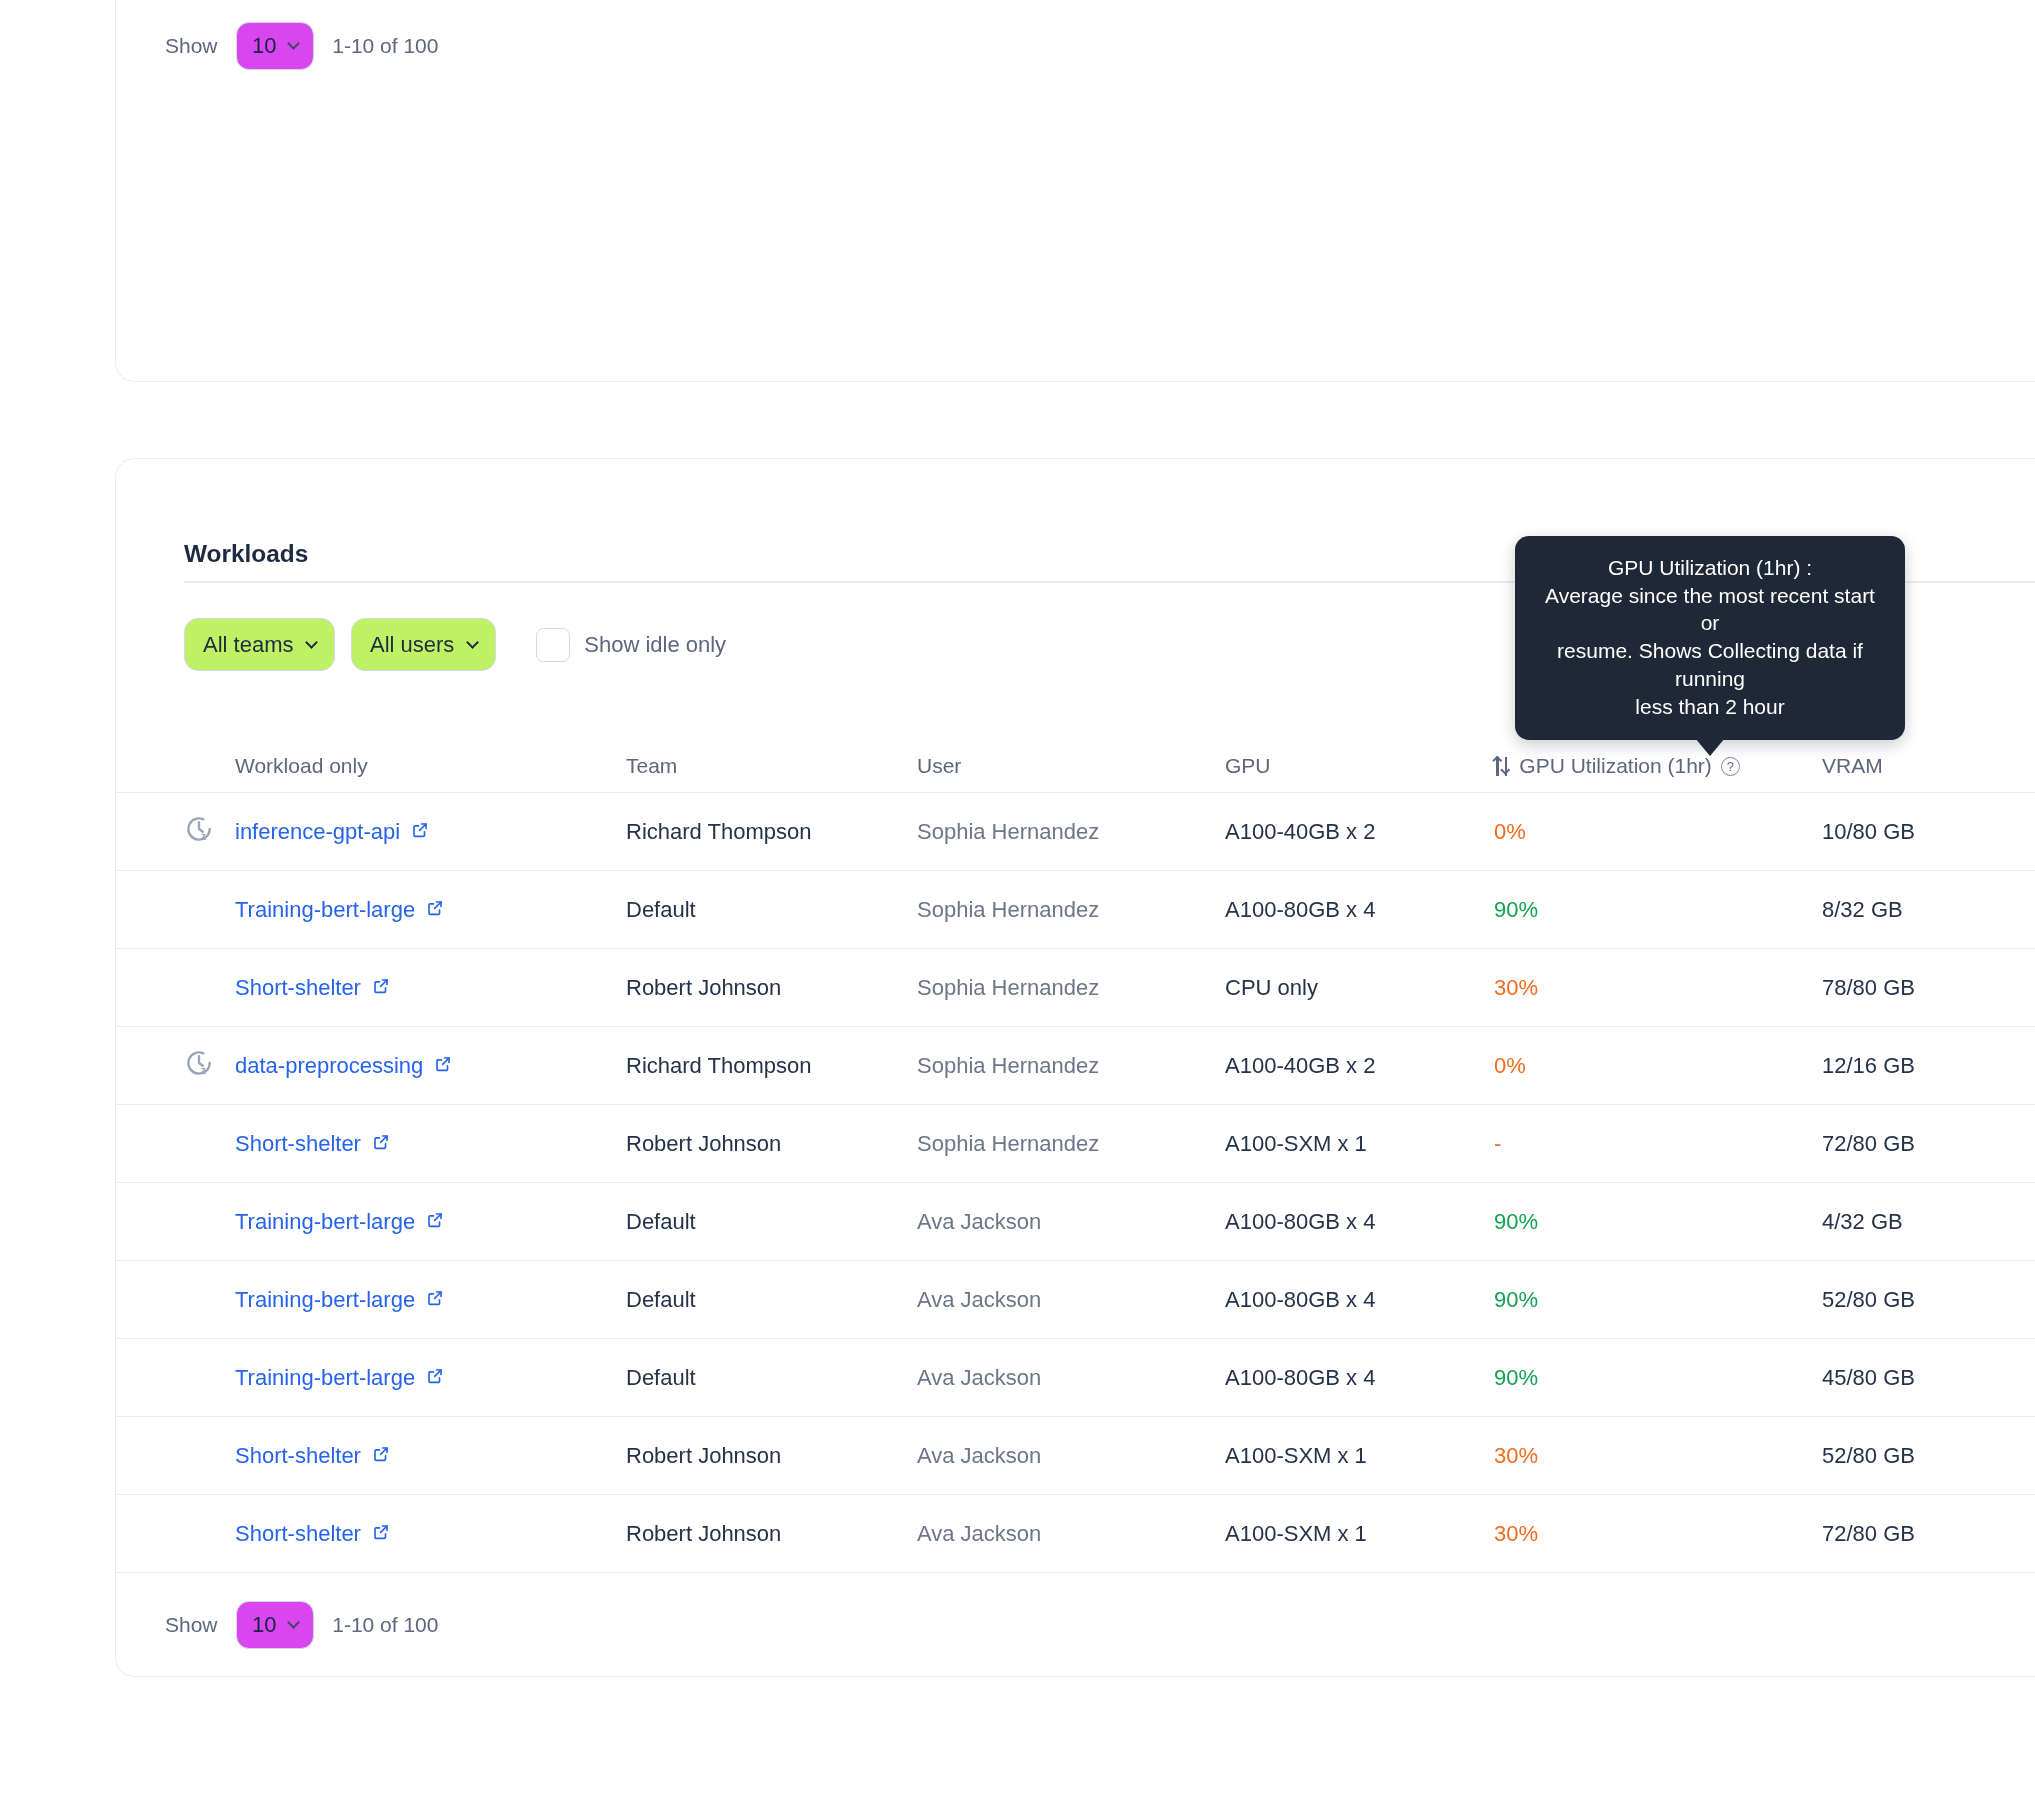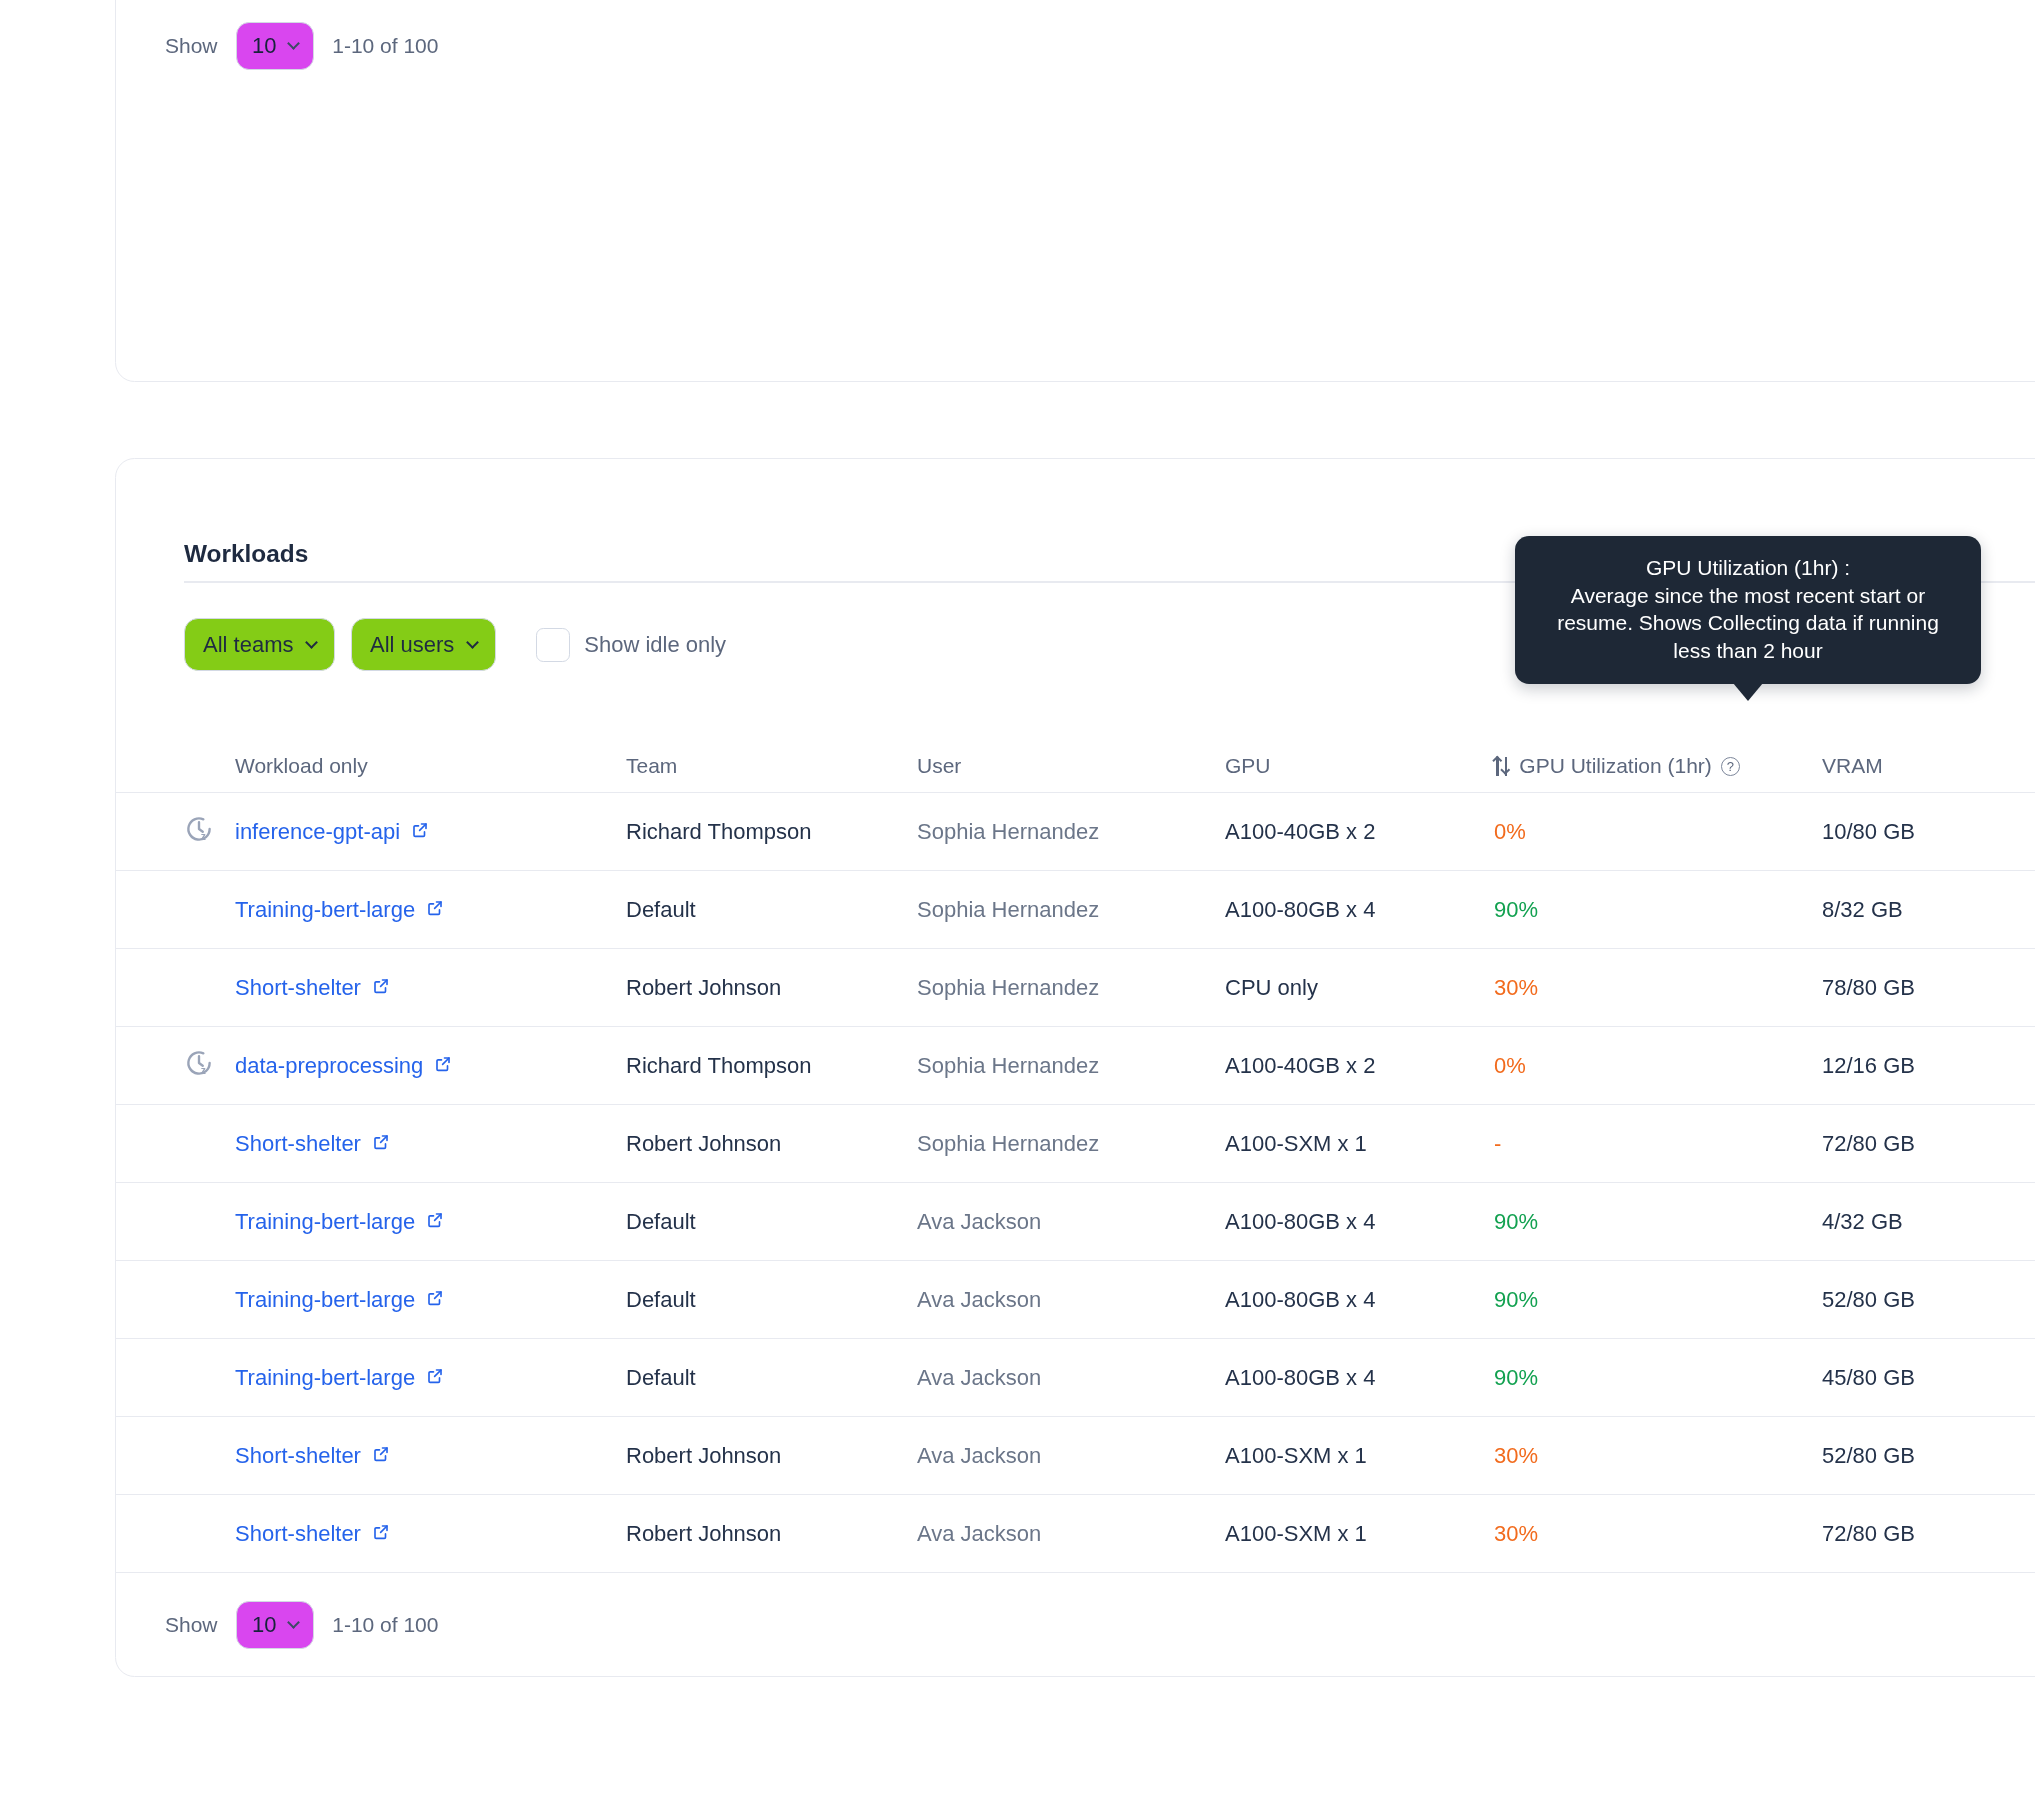--- a/index.html
+++ b/index.html
@@ -53,21 +53,21 @@
   .title-divider {
     position: absolute; left: 68px; right: 0; top: 122px; height: 1.6px; background: #e8eaf0;
   }
   .filters {
     position: absolute; left: 68px; top: 159px;
     display: flex; align-items: center; gap: 15.5px;
   }
   .fbtn {
     display: flex; align-items: center; gap: 14px;
     border: 1.6px solid #d3d9e4; border-radius: 14px;
-    height: 53px; padding: 0 18px; background: #84cc16;
+    height: 53px; padding: 0 18px; background: #bef264;
     font-size: 22px; color: #1f2b41;
   }
   .fbtn .chev-dn { border-right-color:#1f2b41; border-bottom-color:#1f2b41; }
   .chk-wrap { display: flex; align-items: center; gap: 14px; margin-left: 24.4px; }
   .chk {
     width: 34px; height: 34px; border: 1.6px solid #d3d9e4; border-radius: 7.3px; background:#fff;
   }
   .chk-label { font-size: 22px; color: #5c677d; }
 
   
@@ -122,21 +122,21 @@
   .idle-ico { width: 30px; height: 30px; }
 
   .wl-footer {
     position: absolute; left: 0; bottom: 0; width: 100%;
     display: flex; align-items: center; justify-content: space-between;
     padding: 0 68px 0 49px; height: 102px;
   }
 
   
   #tooltip {
-    position: absolute; left: 1515px; top: 536px; width: 466px;
+    position: absolute; left: 1515px; top: 536px; width: 390px;
     background: #1e2836; border-radius: 14px;
     padding: 18px 20.4px 19.5px;
     color: #ffffff; font-size: 21px; line-height: 1.32; text-align: center;
     box-shadow: 0 4.1px 14.7px rgba(15,23,42,.22);
     z-index: 40;
   }
   #tooltip .tail {
     position: absolute; left: 50%; bottom: -16.3px; transform: translateX(-50%);
     width: 0; height: 0;
     border-left: 15.5px solid transparent; border-right: 15.5px solid transparent;

